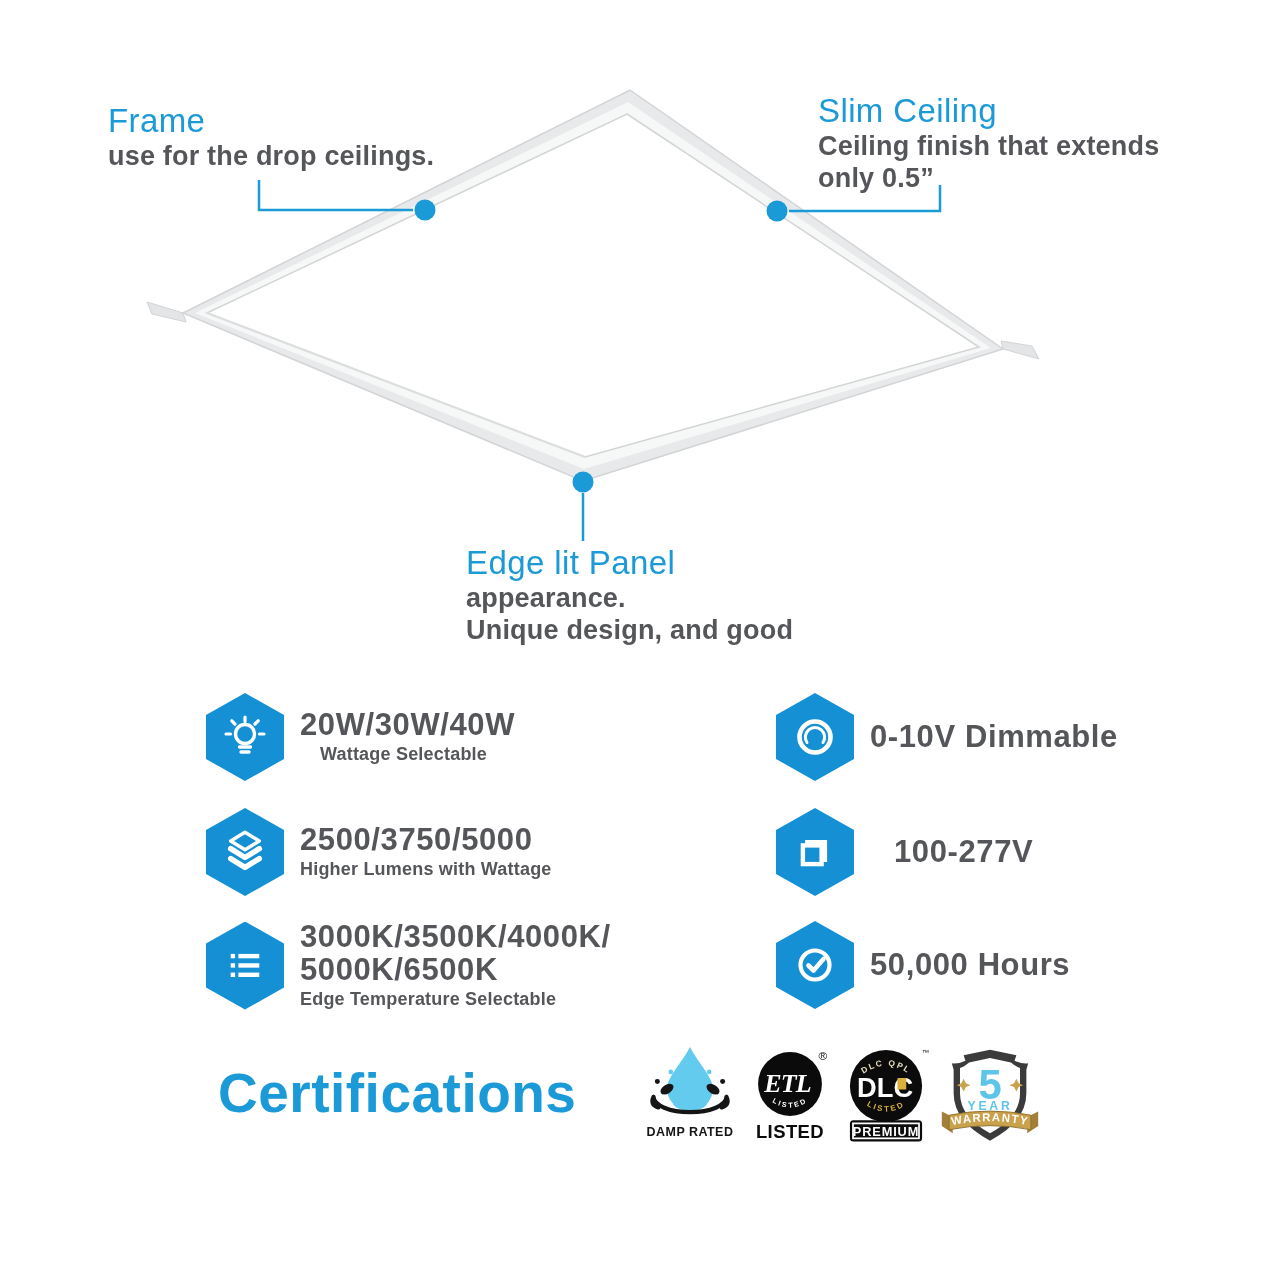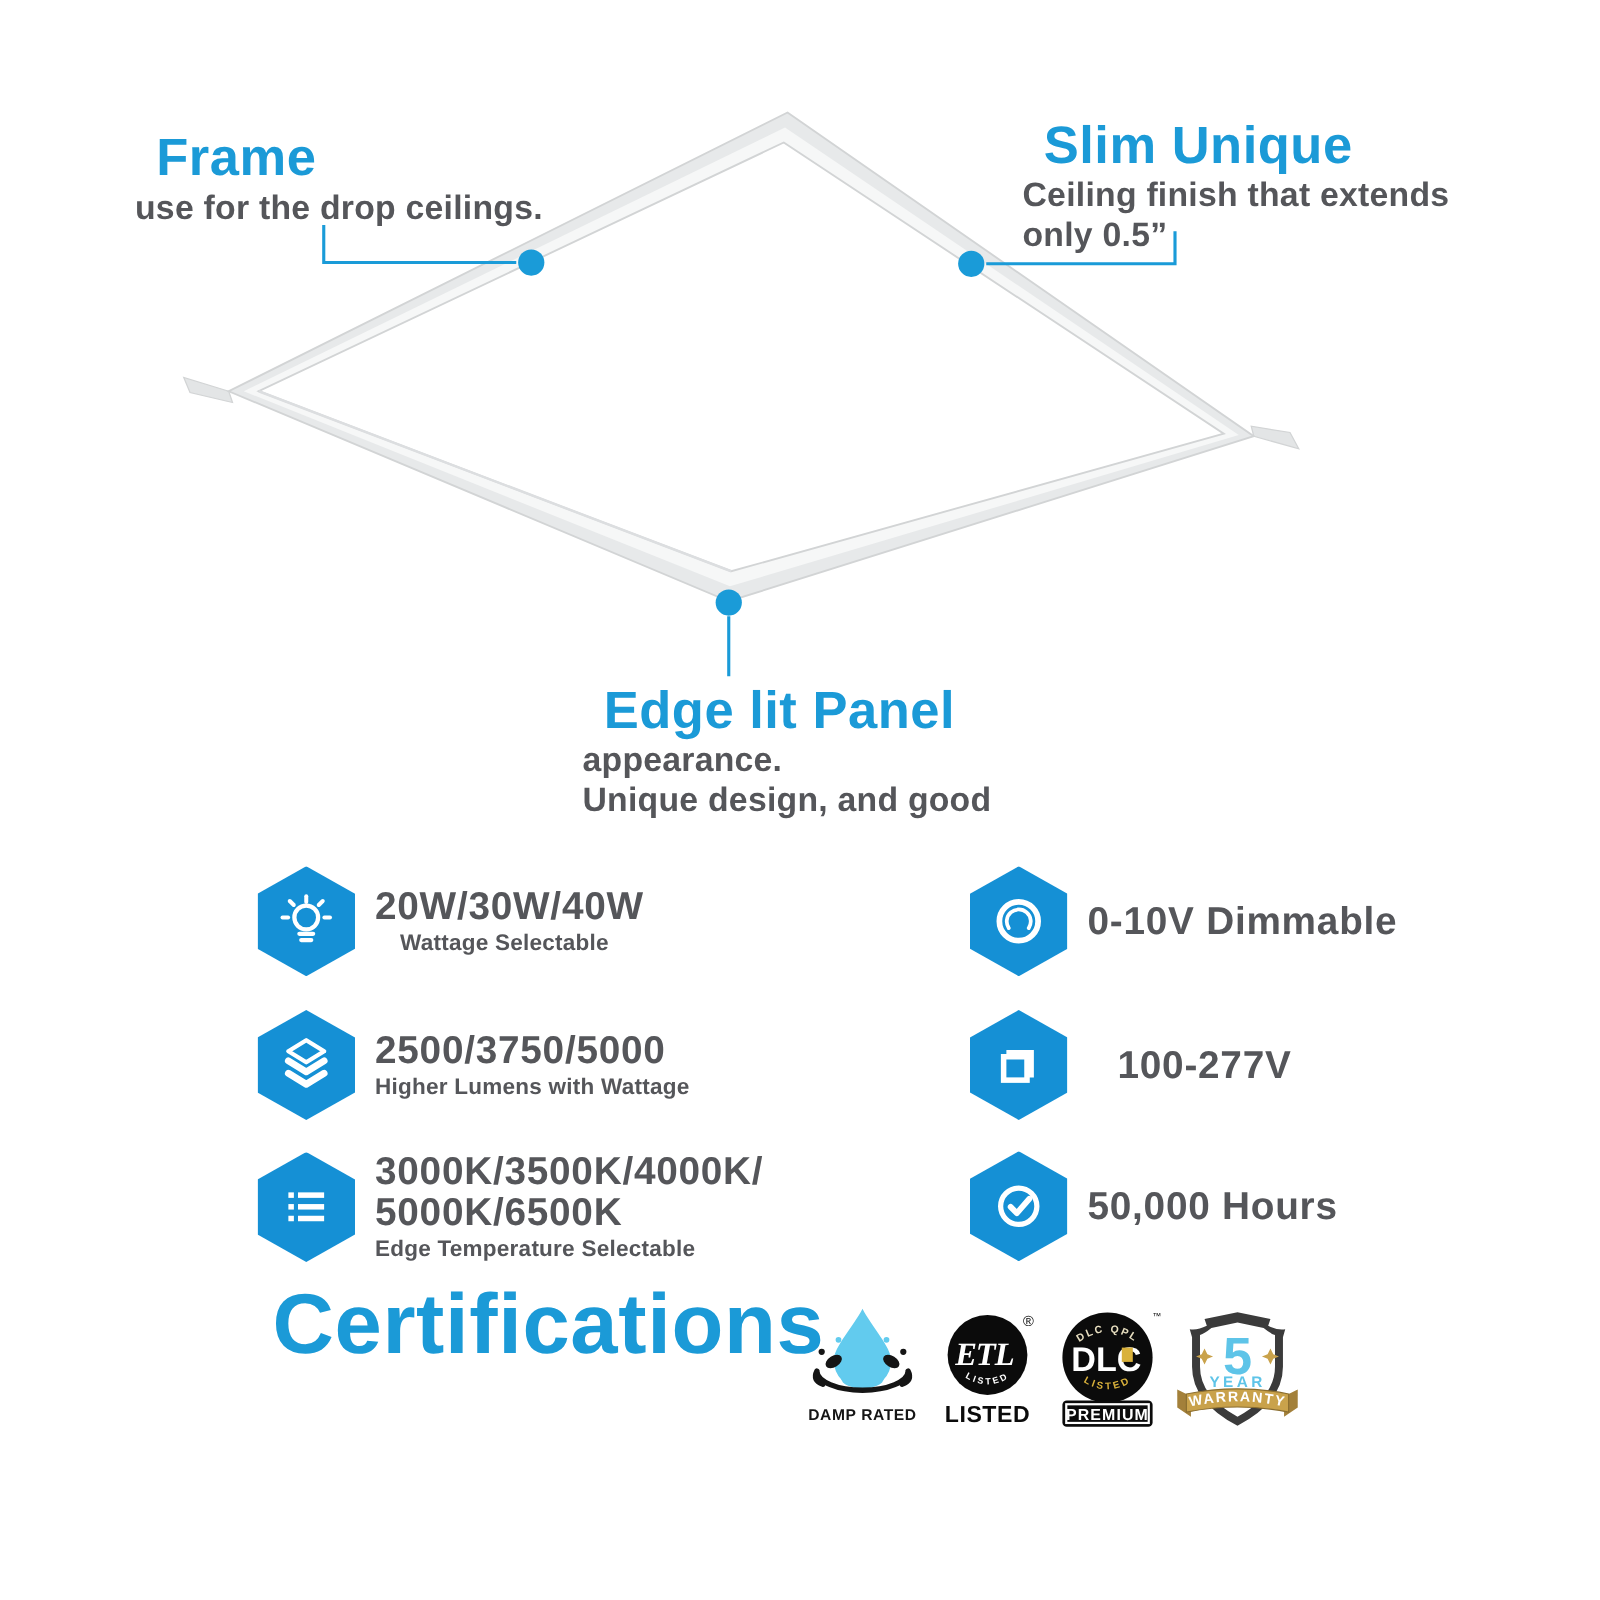--- a/index.html
+++ b/index.html
@@ -6,35 +6,35 @@
     --blue:#1b9ad7;
     --hexblue:#1590d5;
     --dark:#55565a;
   }
   *{margin:0;padding:0;box-sizing:border-box;}
   html,body{width:1280px;height:1280px;background:#ffffff;overflow:hidden;
     font-family:"Liberation Sans",sans-serif;}
   .canvas{position:relative;width:1280px;height:1280px;background:#fff;}
   .panel-svg{position:absolute;left:0;top:0;}
   .co{position:absolute;}
-  .co-title{font-size:42px;font-weight:700;color:var(--blue);letter-spacing:.4px;margin-left:17px;}
+  .co-title{font-size:33px;font-weight:400;color:var(--blue);letter-spacing:.4px;}
   .co-desc{font-size:27px;font-weight:700;color:var(--dark);line-height:1.2;letter-spacing:.2px;}
   .feature{position:absolute;display:flex;align-items:center;gap:16px;}
   .hex{width:78px;height:88px;background:var(--hexblue);
     clip-path:polygon(50% 0,100% 25%,100% 75%,50% 100%,0 75%,0 25%);
     display:flex;align-items:center;justify-content:center;flex:0 0 auto;}
   .fvalue{font-size:31px;font-weight:800;color:var(--dark);letter-spacing:.6px;line-height:1.05;}
   .flabel{font-size:18px;font-weight:700;color:var(--dark);margin-top:3px;letter-spacing:.2px;}
   .f-l1{left:206px;top:693px;}
   .f-l2{left:206px;top:808px;}
   .f-l3{left:206px;top:921px;}
   .f-r1{left:776px;top:693px;}
   .f-r2{left:776px;top:808px;gap:40px;}
   .f-r3{left:776px;top:921px;}
-  .cert-heading{position:absolute;left:218px;top:1020px;font-size:68px;font-weight:800;
+  .cert-heading{position:absolute;left:218px;top:1061px;font-size:55px;font-weight:800;
     color:var(--blue);letter-spacing:.5px;}
   .badges{position:absolute;left:642px;top:1041px;display:flex;gap:10px;align-items:flex-start;}
   .co-frame{left:108px;top:102px;}
   .co-slim{left:818px;top:92px;}
   .co-edge{left:466px;top:544px;}
 </style>
 </head>
 <body>
 
 <div class="canvas">
@@ -62,21 +62,21 @@
     <polyline points="583,493 583,541" fill="none" stroke="#1a9bd8" stroke-width="2.5"></polyline>
     <circle cx="583" cy="482" r="10.5" fill="#1a9bd8"></circle>
   </svg>
 
   <div class="co co-frame">
     <div class="co-title">Frame</div>
     <div class="co-desc">use for the drop ceilings.</div>
   </div>
 
   <div class="co co-slim">
-    <div class="co-title">Slim Unique</div>
+    <div class="co-title">Slim Ceiling</div>
     <div class="co-desc">Ceiling finish that extends</div>
     <div class="co-desc">only 0.5”</div>
   </div>
 
   <div class="co co-edge">
     <div class="co-title">Edge lit Panel</div>
     <div class="co-desc">appearance.</div>
     <div class="co-desc">Unique design, and good</div>
   </div>
 

